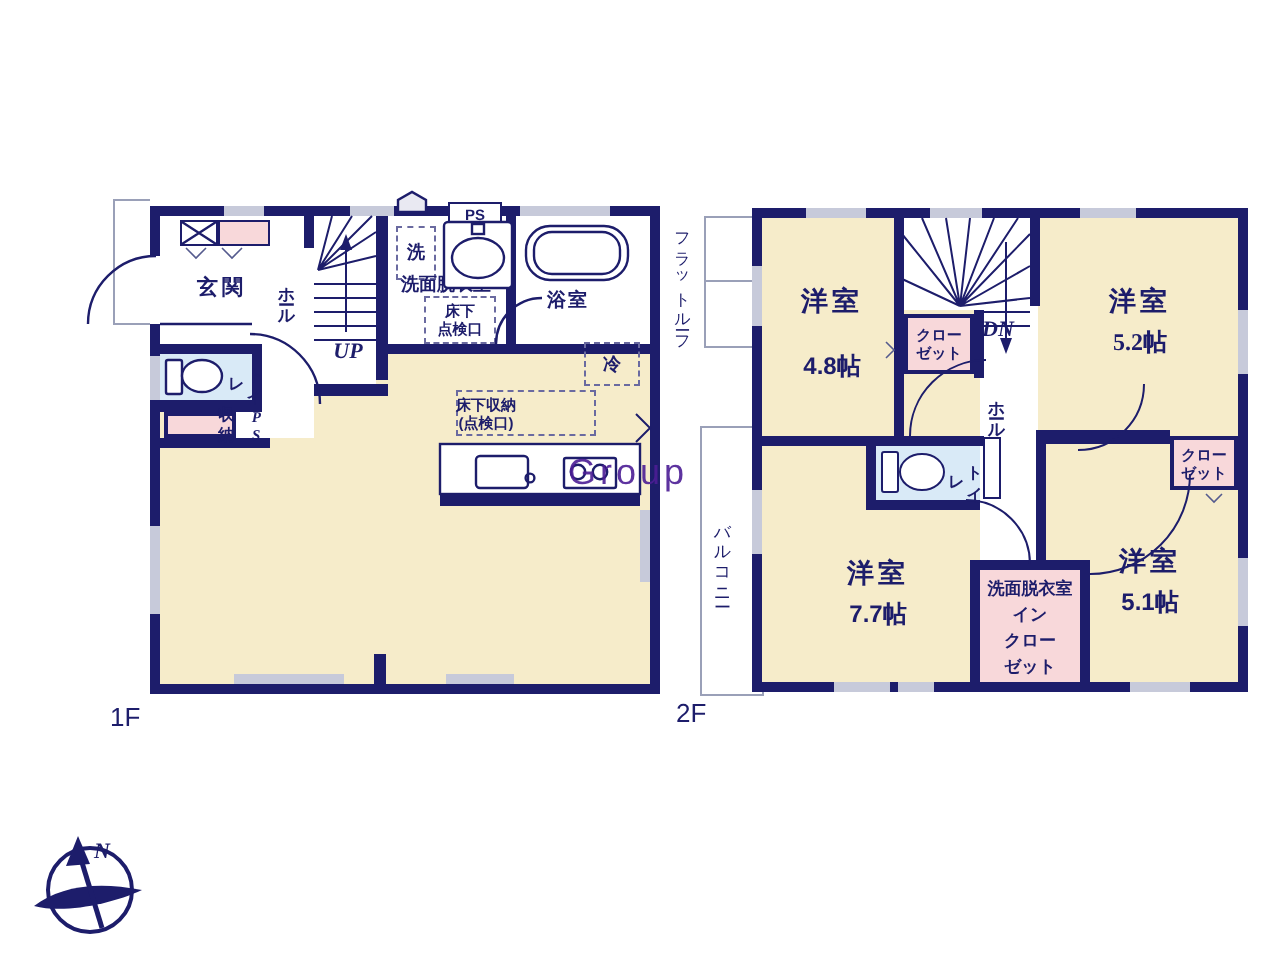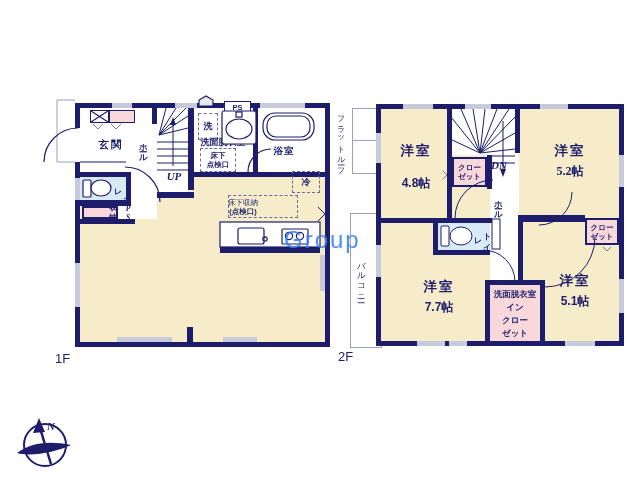--- a/index.html
+++ b/index.html
@@ -25,21 +25,21 @@
   .bluebox{position:absolute;background:var(--blue);}
   .dotted{position:absolute;border:1px dashed var(--dash);box-sizing:border-box;
           display:flex;align-items:center;justify-content:center;flex-direction:column;}
   .lbl{position:absolute;color:var(--wall);text-align:center;line-height:1.15;}
   .vtext{writing-mode:vertical-rl;text-orientation:upright;letter-spacing:1px;}
   .serifit{font-family:"Liberation Serif",serif;font-style:italic;font-weight:bold;}
   .roomname{font-size:13.5px;font-weight:600;letter-spacing:2px;}
   .roomsize{font-size:12px;font-weight:600;}
   svg.ovl{position:absolute;left:0;top:0;overflow:visible;z-index:3;}
   .outrig{position:absolute;border:1px solid var(--thin);background:#fff;z-index:1;}
-  #watermark{position:absolute;color:#3b82f6;font-size:24px;letter-spacing:2px;z-index:6;opacity:.9;}
+  #watermark{position:absolute;color:#4c1d95;font-size:18px;letter-spacing:2px;z-index:6;opacity:.9;}
   .flabel{position:absolute;color:var(--wall);font-size:13px;z-index:4;}
   .smalltext{font-size:7.5px;line-height:1.2;}
 </style>
 </head>
 <body>
 
 <div id="canvas">
 
   <div class="outrig" style="left:352px;top:108px;width:24px;height:64px;"></div>
   <div style="position:absolute;left:352px;top:140px;width:24px;height:1px;background:var(--thin);z-index:1;"></div>
@@ -72,30 +72,30 @@
     <div class="pinkbox" style="left:2px;top:98px;width:36px;height:13px;">
       <span class="smalltext" style="font-size:8px;color:var(--wall);font-weight:600;margin-left:26px;">収納</span>
     </div>
 
     <div class="white" style="left:10px;top:2px;width:19px;height:13px;border:1.5px solid var(--wall);box-sizing:border-box;"></div>
     <div class="pinkbox" style="left:29px;top:2px;width:26px;height:13px;border-width:1.5px;"></div>
 
     <div class="dotted" style="left:118px;top:5px;width:20px;height:27px;">
       <span style="font-size:9px;color:var(--wall);font-weight:600;">洗</span>
     </div>
-    <div class="dotted" style="left:120px;top:40px;width:36px;height:24px;">
+    <div class="dotted" style="left:132px;top:40px;width:36px;height:24px;">
       <span class="smalltext" style="color:var(--wall);font-weight:600;">床下</span>
       <span class="smalltext" style="color:var(--wall);font-weight:600;">点検口</span>
     </div>
     <div class="dotted" style="left:212px;top:63px;width:28px;height:22px;">
       <span style="font-size:9px;color:var(--wall);font-weight:600;">冷</span>
     </div>
     <div class="dotted" style="left:148px;top:87px;width:70px;height:23px;"></div>
     <div class="lbl" style="left:140px;top:90px;width:46px;">
-      <div class="smalltext" style="font-weight:400;">床下収納</div>
+      <div class="smalltext" style="font-weight:700;">床下収納</div>
       <div class="smalltext" style="font-weight:600;">(点検口)</div>
     </div>
 
     <div style="position:absolute;left:144px;top:-7px;width:27px;height:13px;background:#fff;border:1.2px solid var(--wall);box-sizing:border-box;display:flex;align-items:center;justify-content:center;">
       <span style="font-size:7.5px;color:var(--wall);font-weight:700;">PS</span>
     </div>
 
     <div class="win" style="left:32px;top:-5px;width:20px;height:5px;"></div>
     <div class="win" style="left:95px;top:-5px;width:22px;height:5px;"></div>
     <div class="win" style="left:180px;top:-5px;width:45px;height:5px;"></div>

